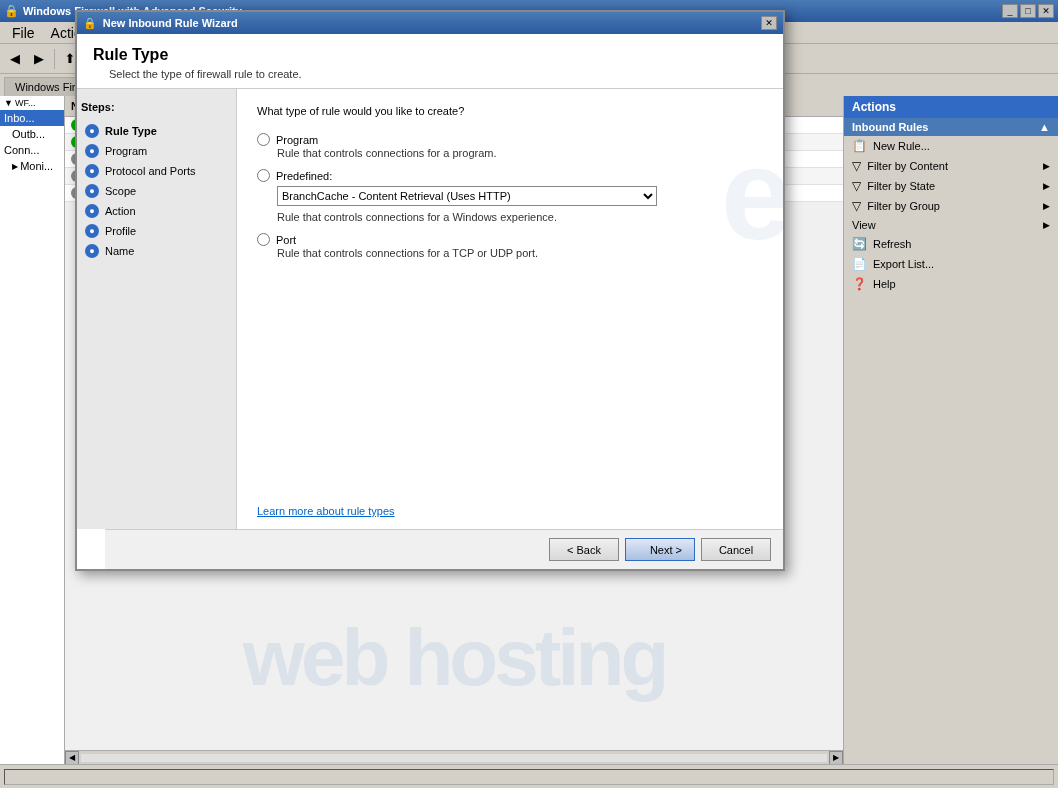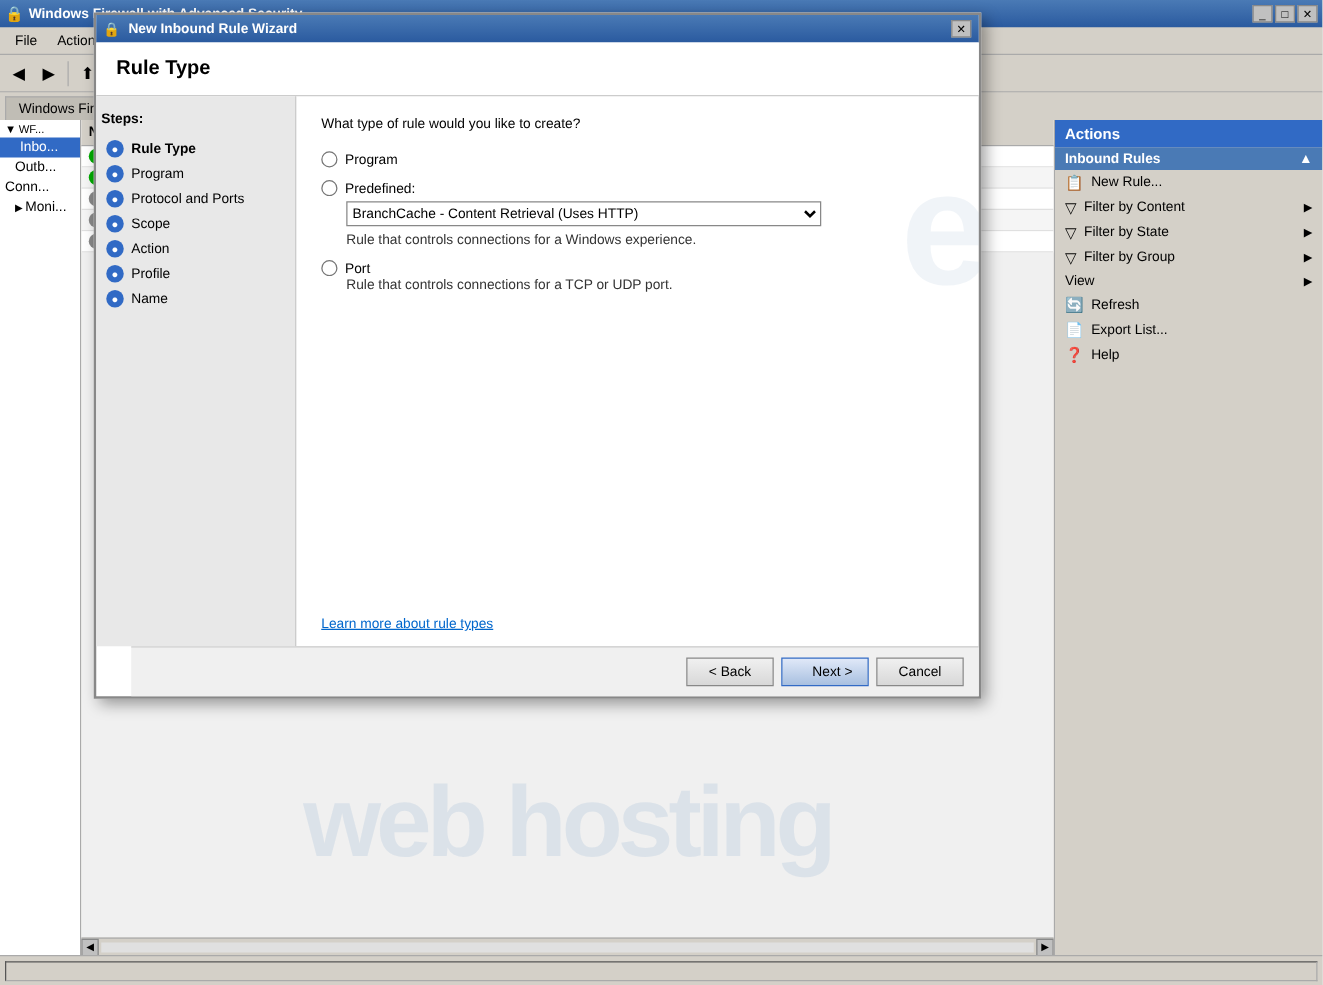--- a/index.html
+++ b/index.html
@@ -41,21 +41,21 @@
       background: #d4d0c8;
       height: 22px;
       display: flex;
       align-items: center;
       padding: 0 4px;
       border-bottom: 1px solid #aaa;
     }
     .menu-item {
       padding: 2px 8px;
       cursor: pointer;
-      font-size: 11px;
+      font-size: 14px;
     }
 
     
     .toolbar {
       background: #d4d0c8;
       height: 30px;
       display: flex;
       align-items: center;
       padding: 0 4px;
       border-bottom: 1px solid #aaa;
@@ -466,21 +466,21 @@
   <div class="tab active">Inbound Rules</div>
 </div>
 
 <div class="main-layout">
 
   <div class="left-panel">
     <div class="tree-item">
       <span class="tree-expand">▼</span>
       <span style="font-size:9px">WF...</span>
     </div>
-    <div class="tree-item selected" style="padding-left:16px">
+    <div class="tree-item selected" style="padding-left:4px">
       <span>Inbo...</span>
     </div>
     <div class="tree-item" style="padding-left:12px">
       <span>Outb...</span>
     </div>
     <div class="tree-item" style="">
       <span>Conn...</span>
     </div>
     <div class="tree-item" style="padding-left:12px">
       <span style="display:flex;align-items:center;"><span style="font-size:8px;margin-right:2px">▶</span>Moni...</span>
@@ -598,20 +598,21 @@
   <div class="dialog">
 
     <div class="dialog-title-bar">
       <span class="dialog-title-icon">🔒</span>
       <span>New Inbound Rule Wizard</span>
       <button class="dialog-close-btn">✕</button>
     </div>
 
     <div class="wizard-header">
       <div class="wizard-title">Rule Type</div>
+      <div class="wizard-subtitle">Select the type of firewall rule to create.</div>
     </div>
 
     <div class="wizard-body">
 
       <div class="steps-panel">
         <div class="steps-label">Steps:</div>
 
         <div class="step-item active">
           <div class="step-bullet">●</div>
           <span>Rule Type</span>
@@ -648,20 +649,21 @@
 
         <div class="content-question">What type of rule would you like to create?</div>
 
         <div class="radio-group">
 
           <div class="radio-option">
             <label class="radio-label">
               <input type="radio" name="rule-type" style="">
               <span>Program</span>
             </label>
+            <div class="radio-desc">Rule that controls connections for a program.</div>
           </div>
 
           <div class="radio-option">
             <label class="radio-label">
               <input type="radio" name="rule-type" style="">
               <span>Predefined:</span>
             </label>
             <div class="dropdown-row">
               <select class="dropdown-select">
                 <option>BranchCache - Content Retrieval (Uses HTTP)</option>

